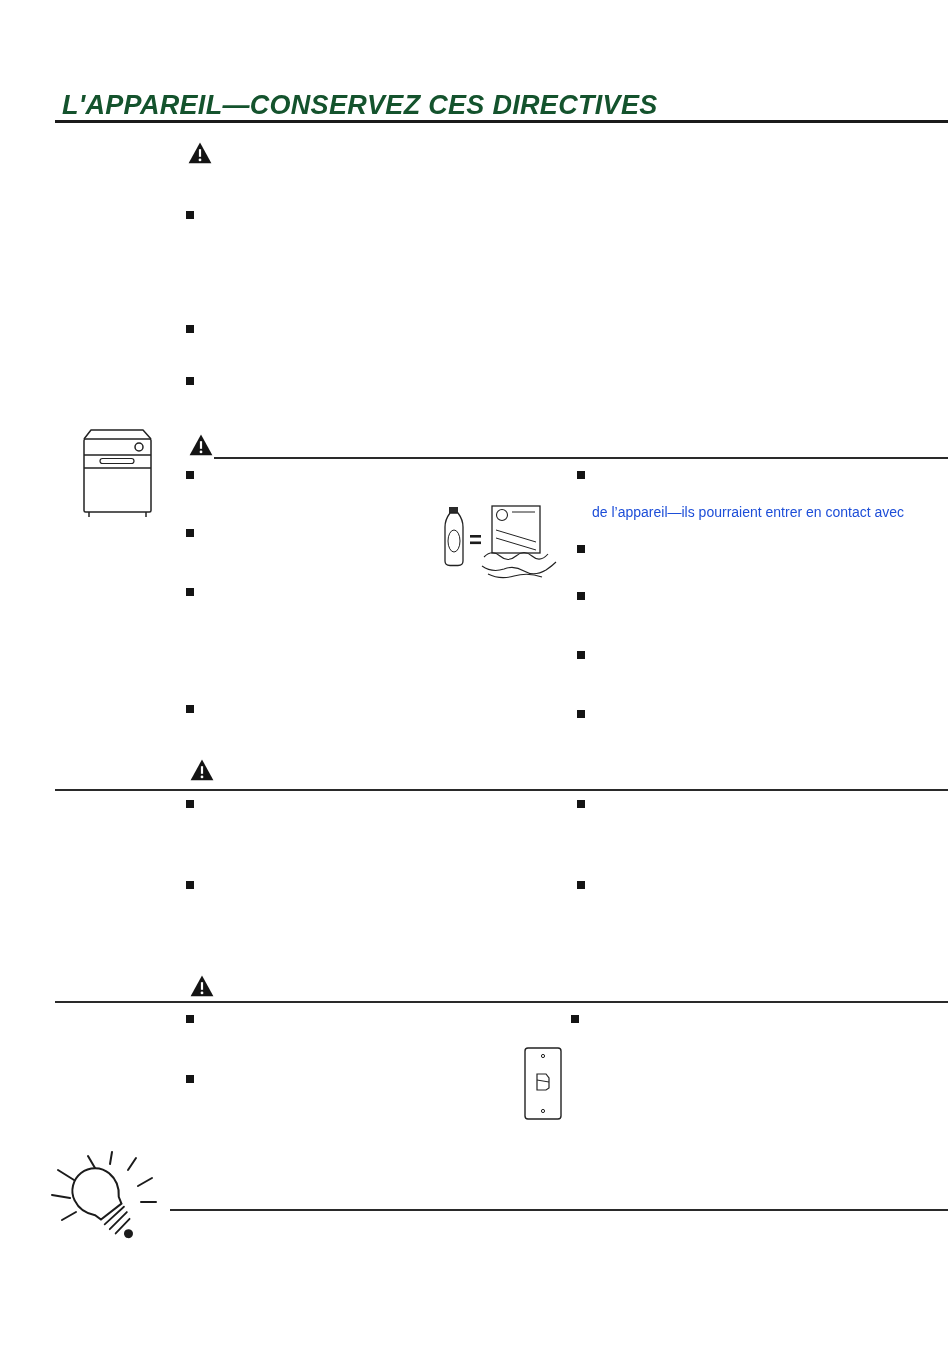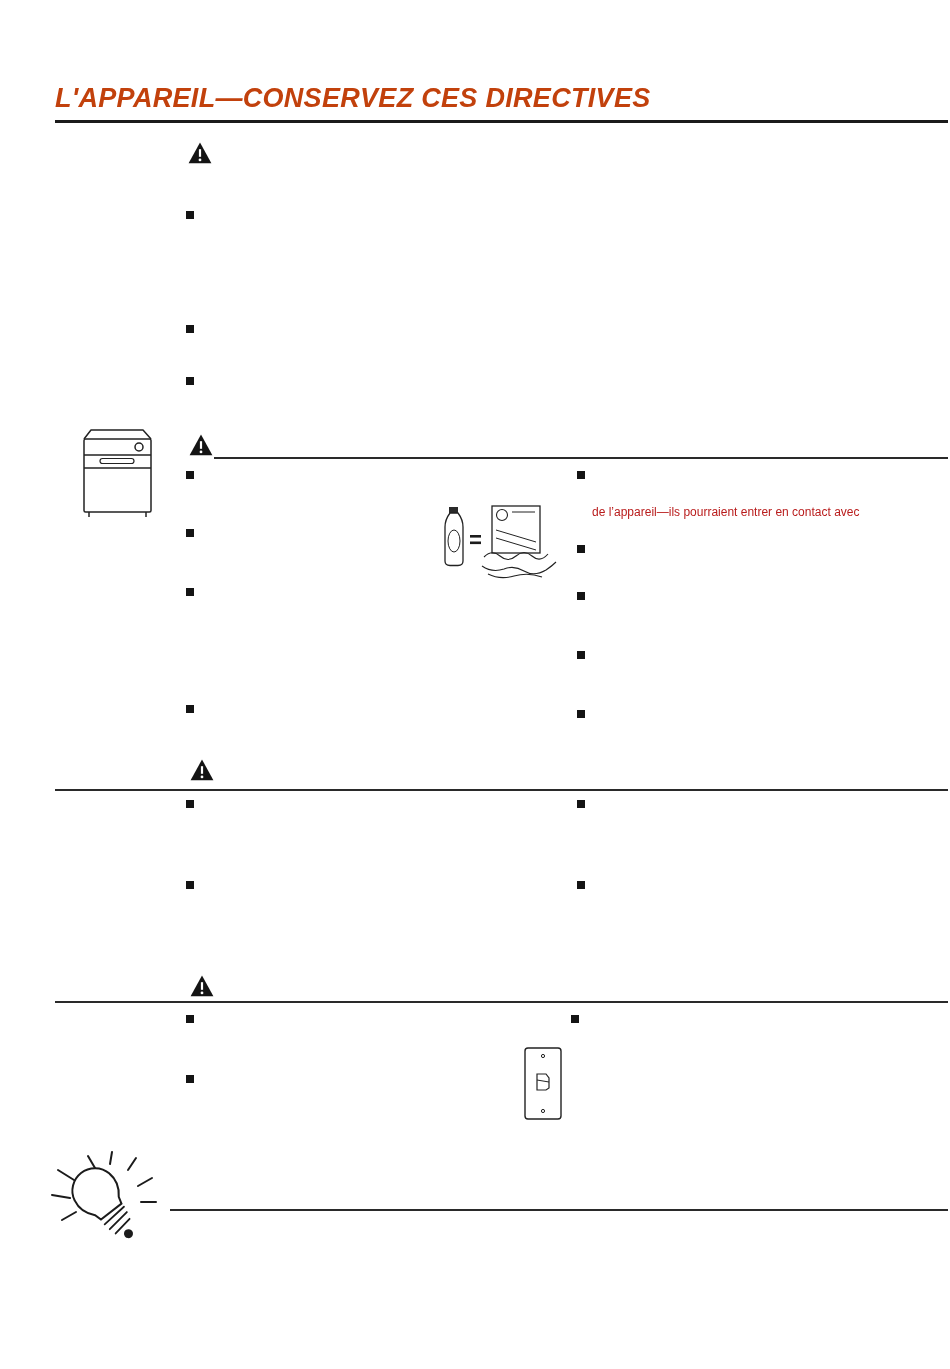--- a/index.html
+++ b/index.html
@@ -2,32 +2,32 @@
 <html><head>
 <meta charset="utf-8">
 <style>
   html,body { margin:0; padding:0; background:#ffffff; }
   .page {
     position:relative; width:950px; height:1369px;
     background:#ffffff; overflow:hidden;
     font-family:"Liberation Sans", sans-serif; color:#1b1b1b;
   }
   .title {
-    position:absolute; left:55px; top:82px; margin:0;
+    position:absolute; left:55px; top:82px; margin:7px;
     font-size:27px; line-height:32px; font-weight:bold; font-style:italic;
-    letter-spacing:0.3px; color:#c2410c; white-space:nowrap;
+    letter-spacing:0.3px; color:#14532d; white-space:nowrap;
   }
   .rule { position:absolute; background:#1b1b1b; }
   .rule.thin { height:1.5px; background:#2a2a2a; }
   .bullet { position:absolute; width:8px; height:8px; background:#141414; }
   .warn { position:absolute; }
   .illus { position:absolute; }
   .fragment {
     position:absolute; left:592px; top:504px;
-    font-size:12px; line-height:17px; color:#b91c1c; white-space:nowrap;
+    font-size:14px; line-height:17px; color:#1d4ed8; white-space:nowrap;
   }
 </style>
 </head>
 <body>
 
 <div class="page">
 
   <h1 class="title">L'APPAREIL—CONSERVEZ CES DIRECTIVES</h1>
   <div class="rule" style="left:55px; top:120px; width:893px; height:3px;"></div>
 

